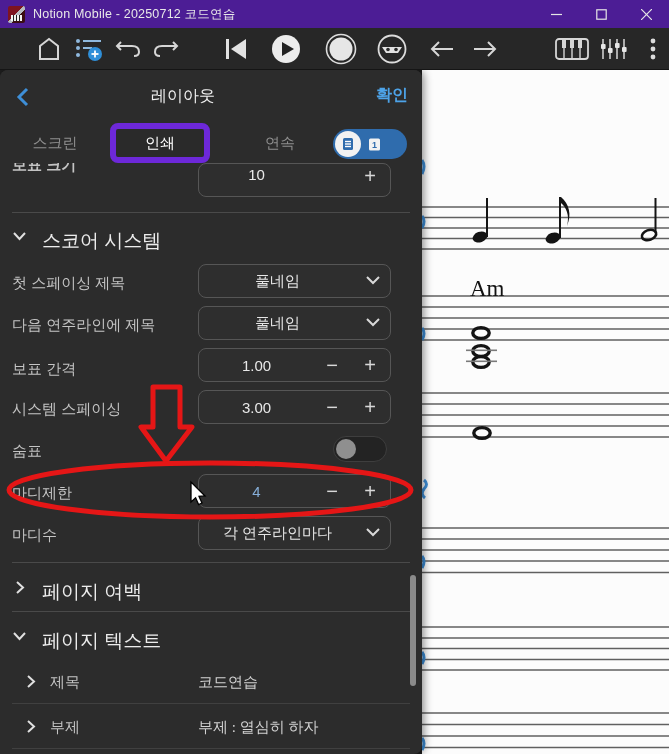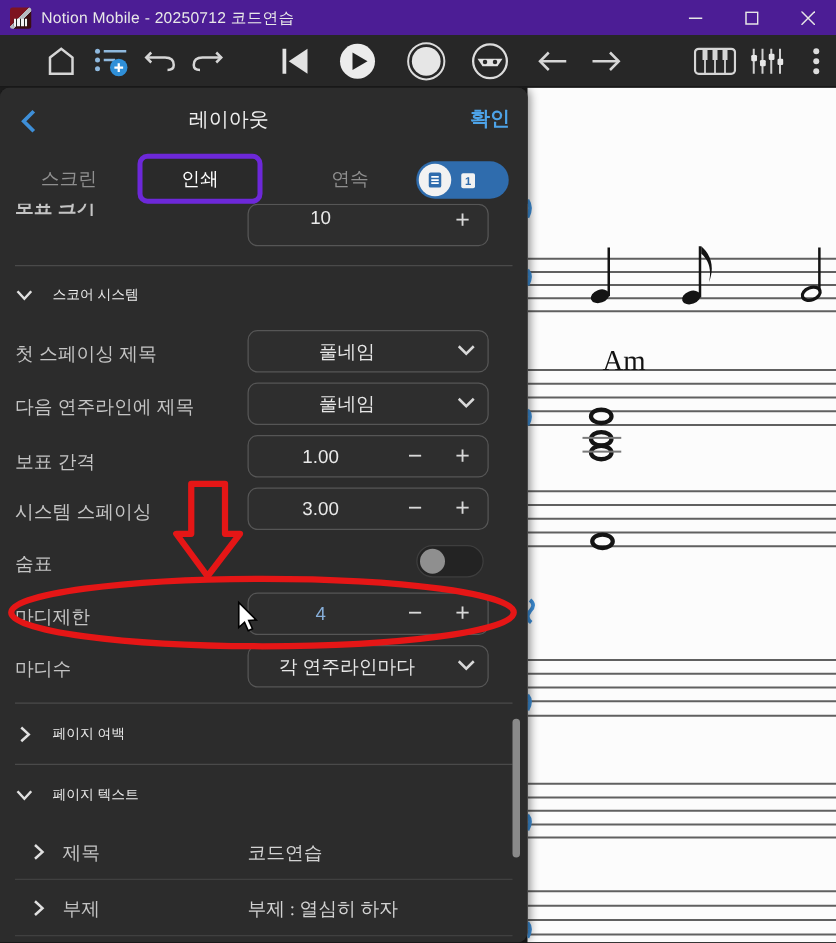--- a/index.html
+++ b/index.html
@@ -22,53 +22,53 @@
 
   
   .toolbar{position:absolute;left:0;top:28px;width:669px;height:42px;background:#272727;z-index:29;
            border-bottom:1px solid #151515;}
   .tb{position:absolute;top:0;height:42px;display:flex;align-items:center;justify-content:center;color:#d6d6d6;}
 
   
   .score{position:absolute;left:422px;top:70px;width:247px;height:684px;background:#fcfcfc;}
   .score svg{position:absolute;left:0;top:0;}
   .amtext{position:absolute;left:48px;top:206px;color:#121212;font-size:23px;
-          font-family:"Liberation Serif","DejaVu Serif",serif;margin-left:12px;}
+          font-family:"Liberation Serif","DejaVu Serif",serif;}
 
   
   .panel{position:absolute;left:0;top:70px;width:422px;height:684px;background:#2c2c2c;
          border-radius:8px 8px 8px 0;z-index:10;box-shadow:2px 0 8px rgba(0,0,0,.45);}
   .panel-head{position:absolute;left:0;top:0;width:422px;height:93px;background:#2c2c2c;
               border-radius:8px 8px 0 0;z-index:5;}
   .backbtn{position:absolute;left:10px;top:14px;width:26px;height:26px;display:flex;align-items:center;justify-content:center;}
   .ptitle{position:absolute;left:0;top:16px;width:366px;text-align:center;color:#f0f0f0;font-size:16px;}
   .confirm{position:absolute;right:14px;top:15px;color:#4da3e8;font-size:16px;font-weight:bold;}
   .tab{position:absolute;top:53px;height:40px;display:flex;align-items:center;justify-content:center;
        color:#8f8f8f;font-size:15px;}
-  .tab.sel{color:#ffffff;border:4px solid #6d28d9;border-radius:8px;background:#2a2a2a;}
+  .tab.sel{color:#ffffff;border:6px solid #6d28d9;border-radius:8px;background:#2a2a2a;}
   .viewpill{position:absolute;left:333px;top:59px;width:74px;height:30px;border-radius:15px;
             background:#2f6cad;display:flex;align-items:center;}
   .pillknob{width:26px;height:26px;border-radius:13px;background:#f2f2f2;margin-left:2px;
             display:flex;align-items:center;justify-content:center;}
   .pillright{margin-left:7px;display:flex;align-items:center;}
 
   .rowlabel{position:absolute;left:12px;color:#c4c4c4;font-size:15px;}
   .field{position:absolute;left:198px;width:193px;height:34px;background:#2e2e2e;
          border:1px solid #565656;border-radius:8px;}
   .dd-val{position:absolute;left:0;right:34px;top:0;height:32px;display:flex;align-items:center;
           justify-content:center;color:#e6e6e6;font-size:15px;}
   .dd-chev{position:absolute;right:10px;top:9px;}
   .st-val{position:absolute;left:0;width:115px;top:0;height:32px;display:flex;align-items:center;
           justify-content:center;color:#e8e8e8;font-size:15px;}
   .st-val.bluesel{color:#86aed8;}
   .st-btn{position:absolute;top:0;width:36px;height:32px;display:flex;align-items:center;
           justify-content:center;color:#d8d8d8;font-size:20px;}
   .st-minus{right:40px;} .st-plus{right:2px;}
   .divider{position:absolute;left:12px;width:398px;height:1px;background:#4a4a4a;}
-  .sechead{position:absolute;left:42px;color:#ececec;font-size:11px;}
+  .sechead{position:absolute;left:42px;color:#ececec;font-size:19px;}
   .chev{position:absolute;}
   .toggle{position:absolute;left:333px;width:54px;height:26px;border-radius:13px;background:#232323;
           border:1px solid #3e3e3e;}
   .knob{position:absolute;left:2px;top:2px;width:20px;height:20px;border-radius:10px;background:#8f8f8f;}
   .subval{position:absolute;left:198px;color:#d2d2d2;font-size:15px;}
   .scrollthumb{position:absolute;left:410px;top:505px;width:6px;height:111px;border-radius:3px;background:#8a8a8a;}
 
   
   .overlay{position:absolute;left:0;top:0;width:669px;height:754px;z-index:40;pointer-events:none;}
 </style>

